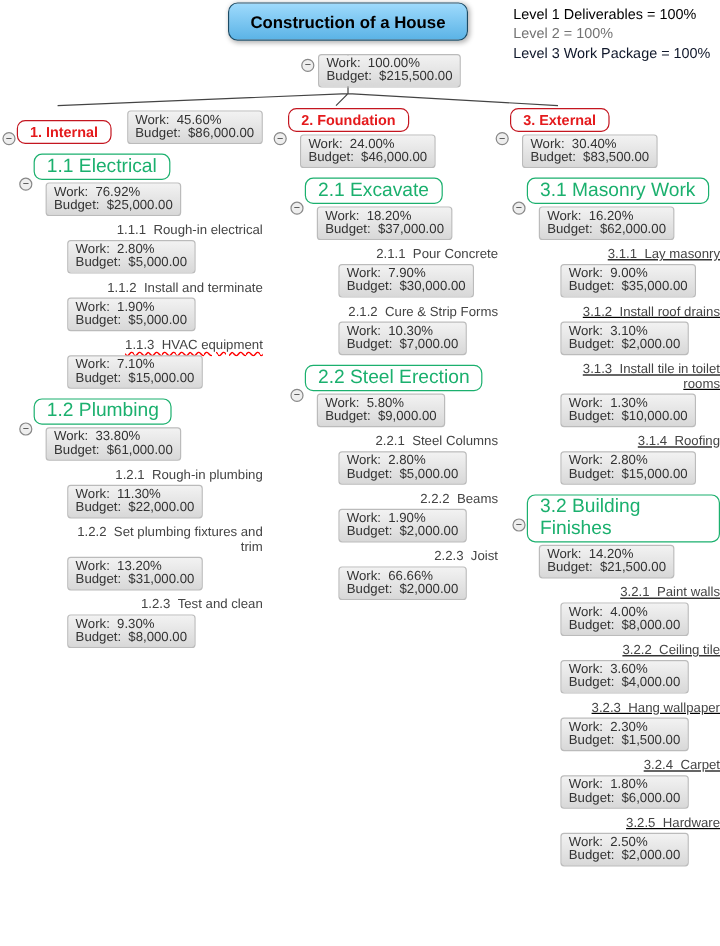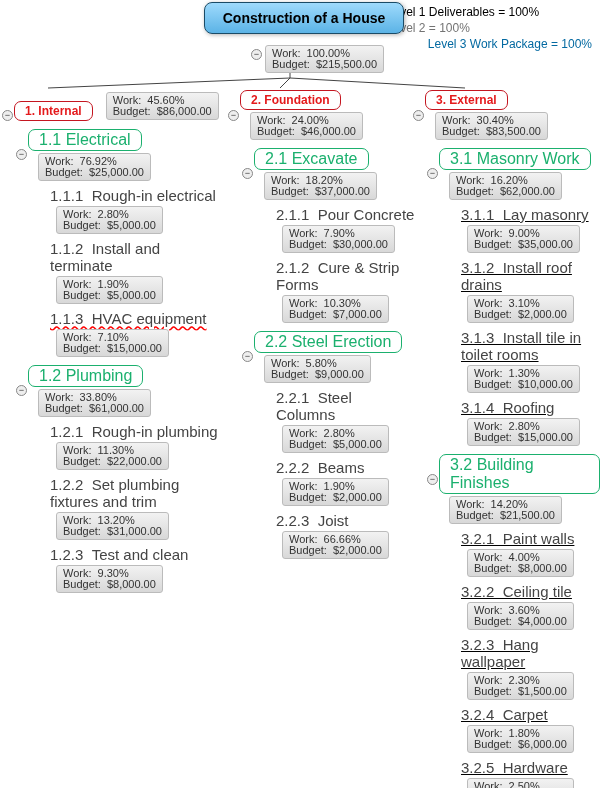--- a/index.html
+++ b/index.html
@@ -1,29 +1,29 @@
 <!DOCTYPE html>
 <html><head>
 <meta charset="utf-8">
 <style>
 *{margin:0;padding:0;box-sizing:border-box;font-family:Arial,Helvetica,sans-serif;font-size:11px;}
 body{background:#fff;width:600px;height:788px;overflow:hidden;position:relative;}
 .legend{position:absolute;right:8px;top:4px;text-align:left;}
 .legend div{font-size:12px;line-height:16px;}
 .legend .l1{color:#000;}
 .legend .l2{color:#737373;}
-.legend .l3{color:#0369a1;margin-left:41px;}
-.title-box{position:absolute;left:204px;top:2px;width:200px;background:linear-gradient(#9edafc,#5bb3e6);border:1px solid #1a4b66;border-radius:8px;box-shadow:1px 1px 4px rgba(0,0,0,.3);padding:7px 0;text-align:center;font-size:14px;font-weight:bold;color:#000;}
+.legend .l3{color:#0f172a;}
+.title-box{position:absolute;left:190px;top:2px;width:200px;background:linear-gradient(#9edafc,#5bb3e6);border:1px solid #1a4b66;border-radius:8px;box-shadow:1px 1px 4px rgba(0,0,0,.3);padding:7px 0;text-align:center;font-size:14px;font-weight:bold;color:#000;}
 .root-data{position:absolute;left:265px;top:45px;}
 .data{display:inline-block;background:linear-gradient(#f2f2f2,#d8d8d8);border:1px solid #bbb;border-radius:3px;padding:2px 6px;font-size:9px;line-height:11px;color:#333;}
 .data .row{display:flex;justify-content:flex-start;}
 .data .row span:first-child{margin-right:6px;}
 .lvl1-label{display:inline-block;border:1.5px solid #c41620;border-radius:7px;padding:2px 10px;color:#e41a1c;font-size:12px;font-weight:bold;}
 .lvl2-label{display:inline-block;border:1.5px solid #1bb06e;border-radius:7px;padding:1px 10px;color:#1bb06e;font-size:16px;}
-.lvl3-label{color:#444;font-size:15px;margin-left:4px;}
+.lvl3-label{color:#444;font-size:11px;margin-left:4px;text-align:right;}
 .lvl3-label.wavy{text-decoration:underline wavy red;}
 .col{position:absolute;top:90px;}
 .col1{left:14px;width:205px;}
 .col2{left:240px;width:175px;}
 .col3{left:425px;width:175px;text-decoration:underline;}
 .sub{margin-left:14px;margin-top:4px;}
 .leaf{margin-left:18px;margin-top:6px;}
 .leaf .data{margin-left:14px;margin-top:2px;}
 .grp{margin-top:8px;}
 .toggle{position:absolute;width:11px;height:11px;background:#eee;border:1px solid #888;border-radius:50%;font-size:9px;line-height:9px;text-align:center;color:#333;}

